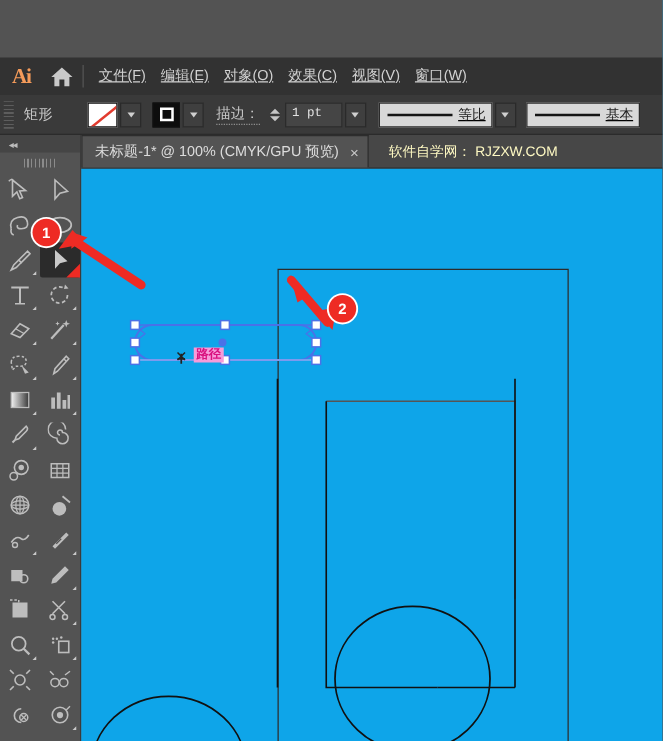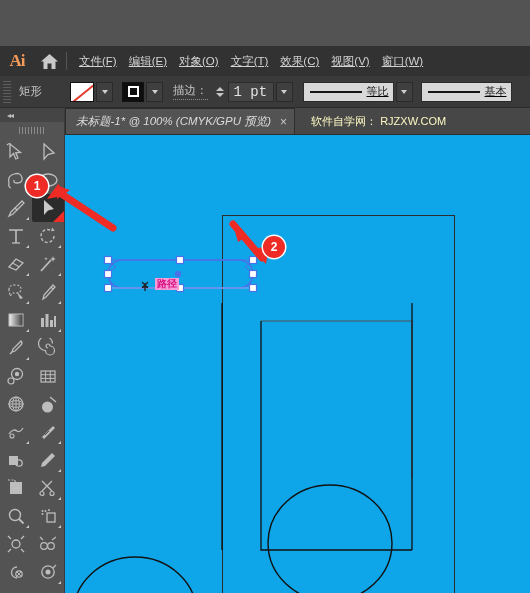--- a/index.html
+++ b/index.html
@@ -66,42 +66,42 @@
     border-bottom: 1px dotted #8e8e8e; padding-bottom: 1px;
   }
   .spin {
     margin-left: 7px; width: 10px; height: 18px;
     display: flex; flex-direction: column; align-items: center; justify-content: center; gap: 2px;
   }
   .spin .up { width: 0; height: 0; border-left: 4px solid transparent; border-right: 4px solid transparent; border-bottom: 4px solid #c6c6c6; }
   .spin .dn { width: 0; height: 0; border-left: 4px solid transparent; border-right: 4px solid transparent; border-top: 4px solid #c6c6c6; }
   .num-field {
     width: 46px; height: 20px; background: #454545; border: 1px solid #2b2b2b;
-    color: #e2e2e2; font-size: 14px; font-family: "Liberation Mono", monospace;
+    color: #e2e2e2; font-size: 10px; font-family: "Liberation Mono", monospace;
     display: flex; align-items: center; padding-left: 5px; margin-left: 3px;
   }
   .profile-box {
     height: 20px; background: #d8d8d8; border: 1px solid #2b2b2b;
     display: flex; align-items: center; justify-content: flex-end;
     padding: 0 4px 0 6px; margin-left: 10px; gap: 5px; text-decoration: underline;
   }
   .profile-box .ln { width: 52px; height: 2px; background: #151515; }
   .profile-box .txt { color: #1d1d1d; font-size: 11px; }
 
   
   .tabbar {
     position: absolute; left: 65px; top: 62px; width: 465px; height: 27px;
     background: #474747; border-bottom: 1px solid #2d2d2d;
     display: flex; align-items: flex-end;
   }
   .doctab {
     height: 26px; background: #535353; border: 1px solid #2d2d2d; border-bottom: none;
     display: flex; align-items: center; padding: 0 7px 0 10px; gap: 9px;
   }
-  .doctab .title { color: #dcdcdc; font-size: 11.5px; white-space: nowrap; font-style: italic; }
+  .doctab .title { color: #dcdcdc; font-size: 11.5px; white-space: nowrap; }
   .doctab .close { color: #c9c9c9; font-size: 12px; line-height: 1; }
   .watermark { color: #fef9c3; font-size: 11px; margin-left: 16px; margin-bottom: 5px; white-space: nowrap; }
 
   
   .toolpanel {
     position: absolute; left: 0; top: 62px; width: 65px; height: 531px;
     background: #535353; border-right: 1px solid #3b3b3b;
   }
   .tp-head { height: 14px; background: #454545; display: flex; align-items: center; padding-left: 7px; }
   .tp-head .dbl { color: #bdbdbd; font-size: 8px; letter-spacing: -1px; }
@@ -174,21 +174,20 @@
     <div class="ai-logo">Ai</div>
     <div class="home-icon">
       <svg width="19" height="17" viewBox="0 0 19 17">
         <path d="M9.5 1 L18 8.5 L15.5 8.5 L15.5 16 L11.5 16 L11.5 10.5 L7.5 10.5 L7.5 16 L3.5 16 L3.5 8.5 L1 8.5 Z" fill="#c9c9c9"></path>
       </svg>
     </div>
     <div class="menu-sep"></div>
     <div class="menu-item">文件(F)</div>
     <div class="menu-item">编辑(E)</div>
     <div class="menu-item">对象(O)</div>
-    <div class="menu-item">文字(T)</div>
     <div class="menu-item">效果(C)</div>
     <div class="menu-item">视图(V)</div>
     <div class="menu-item">窗口(W)</div>
   </div>
 
   <div class="controlbar">
     <div class="ctl-grip"></div>
     <div class="ctl-label">矩形</div>
 
     <div style="width:22px"></div>

